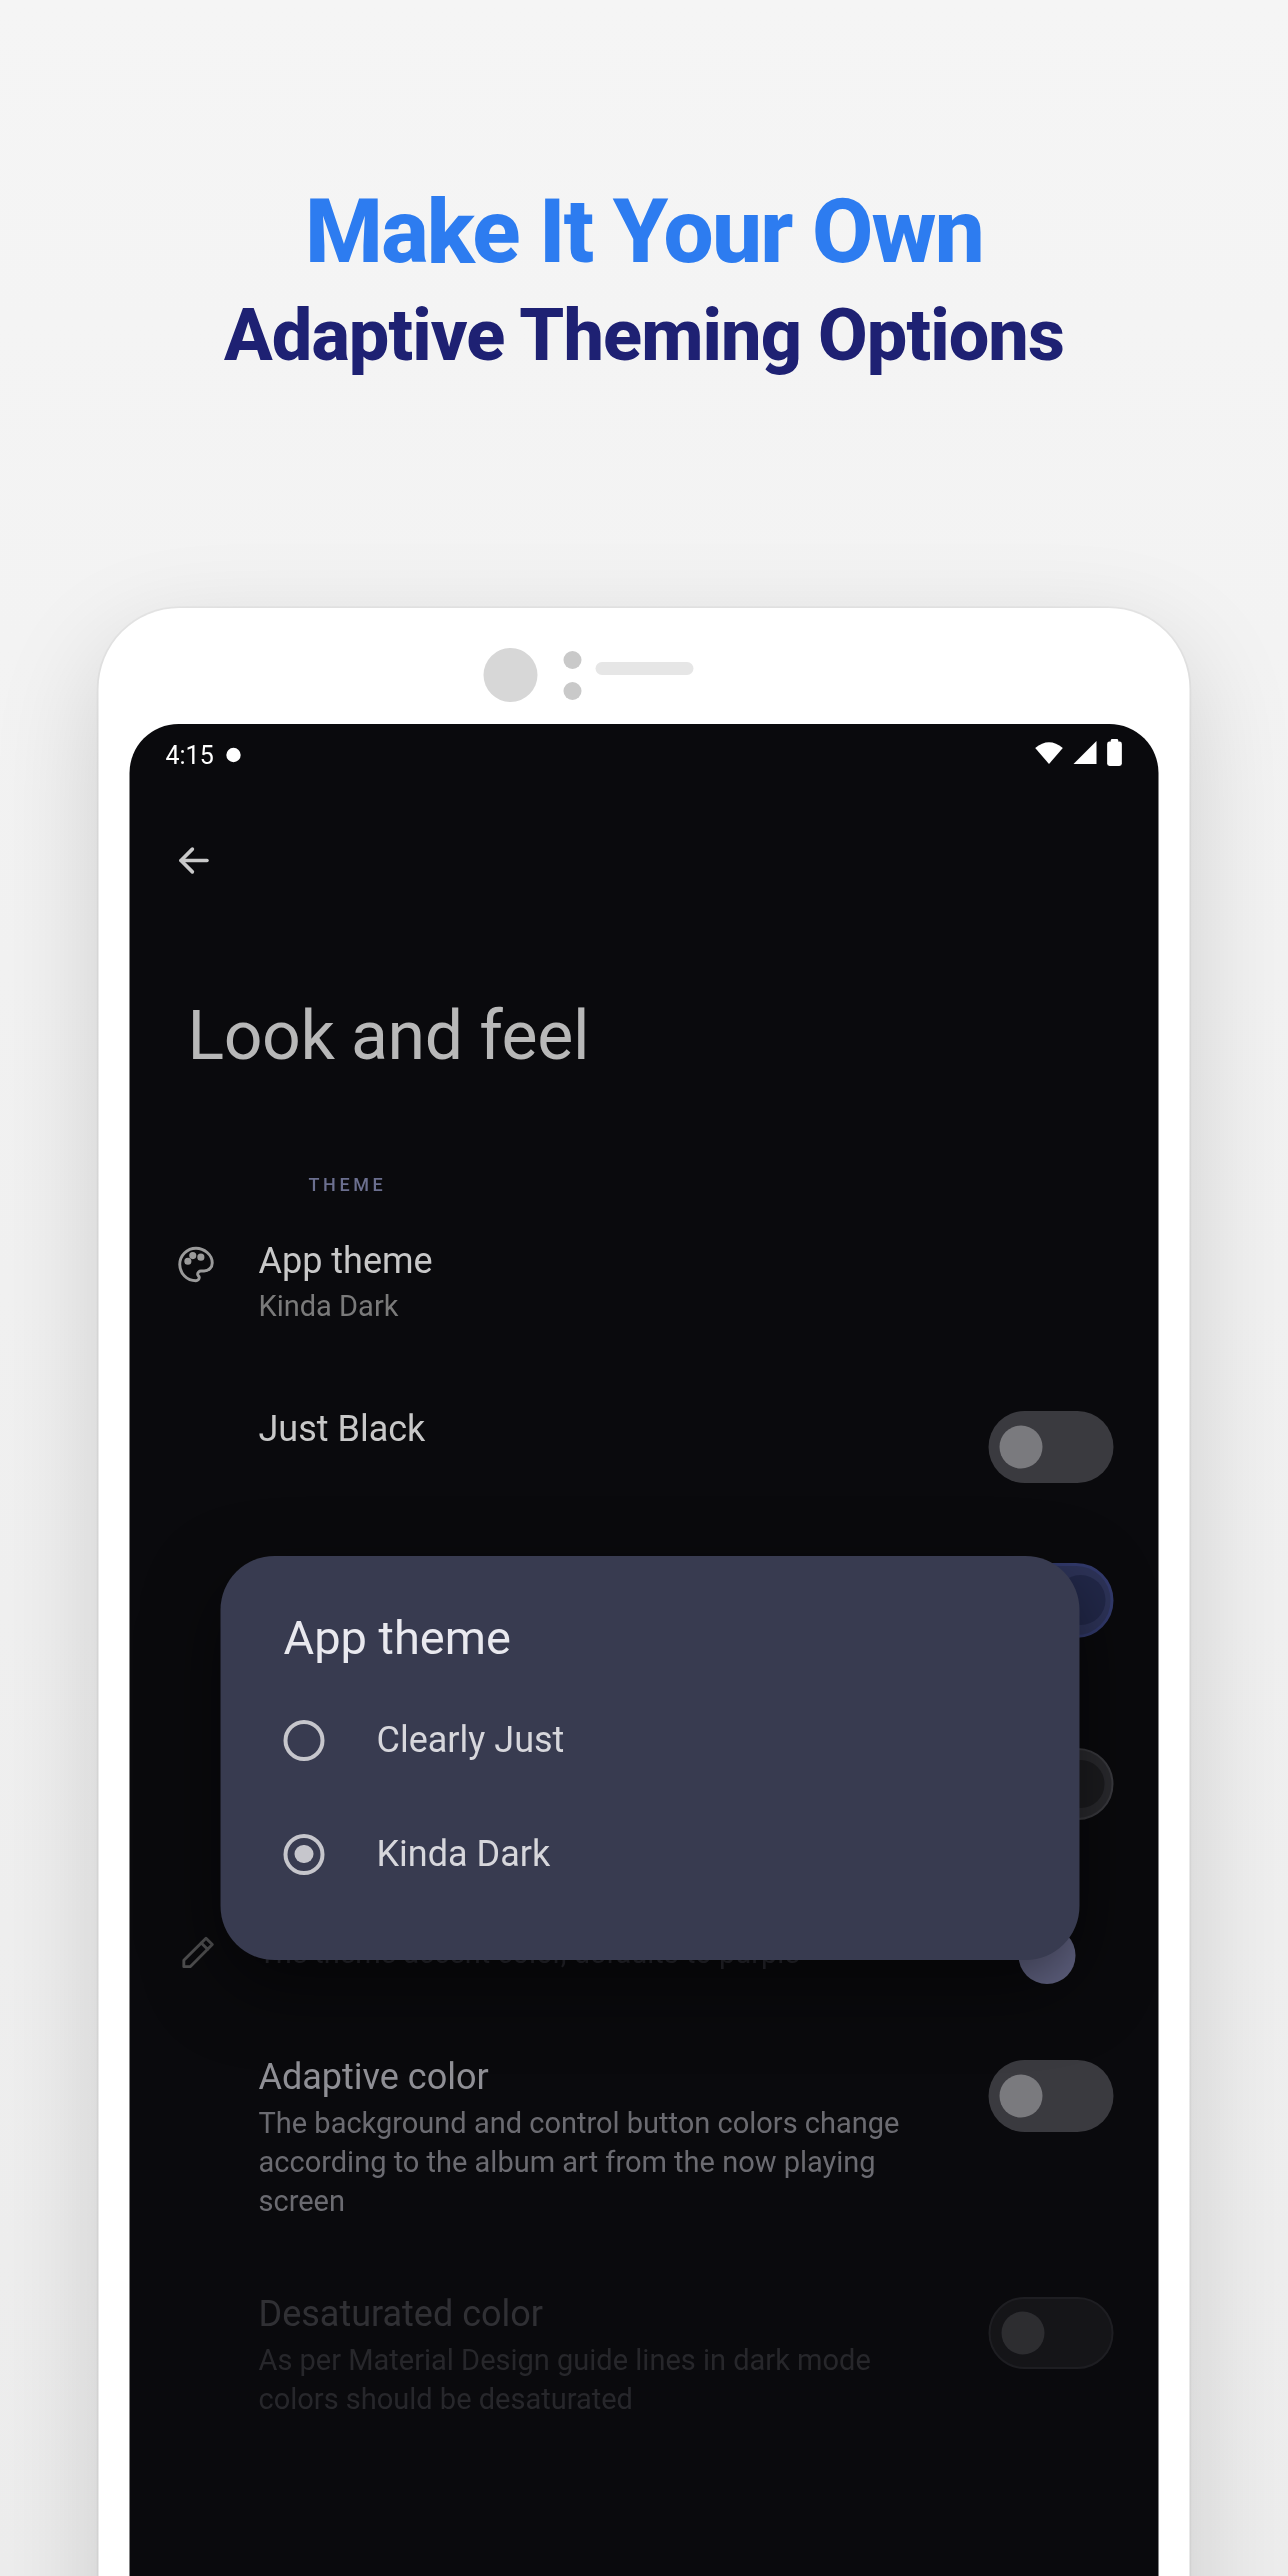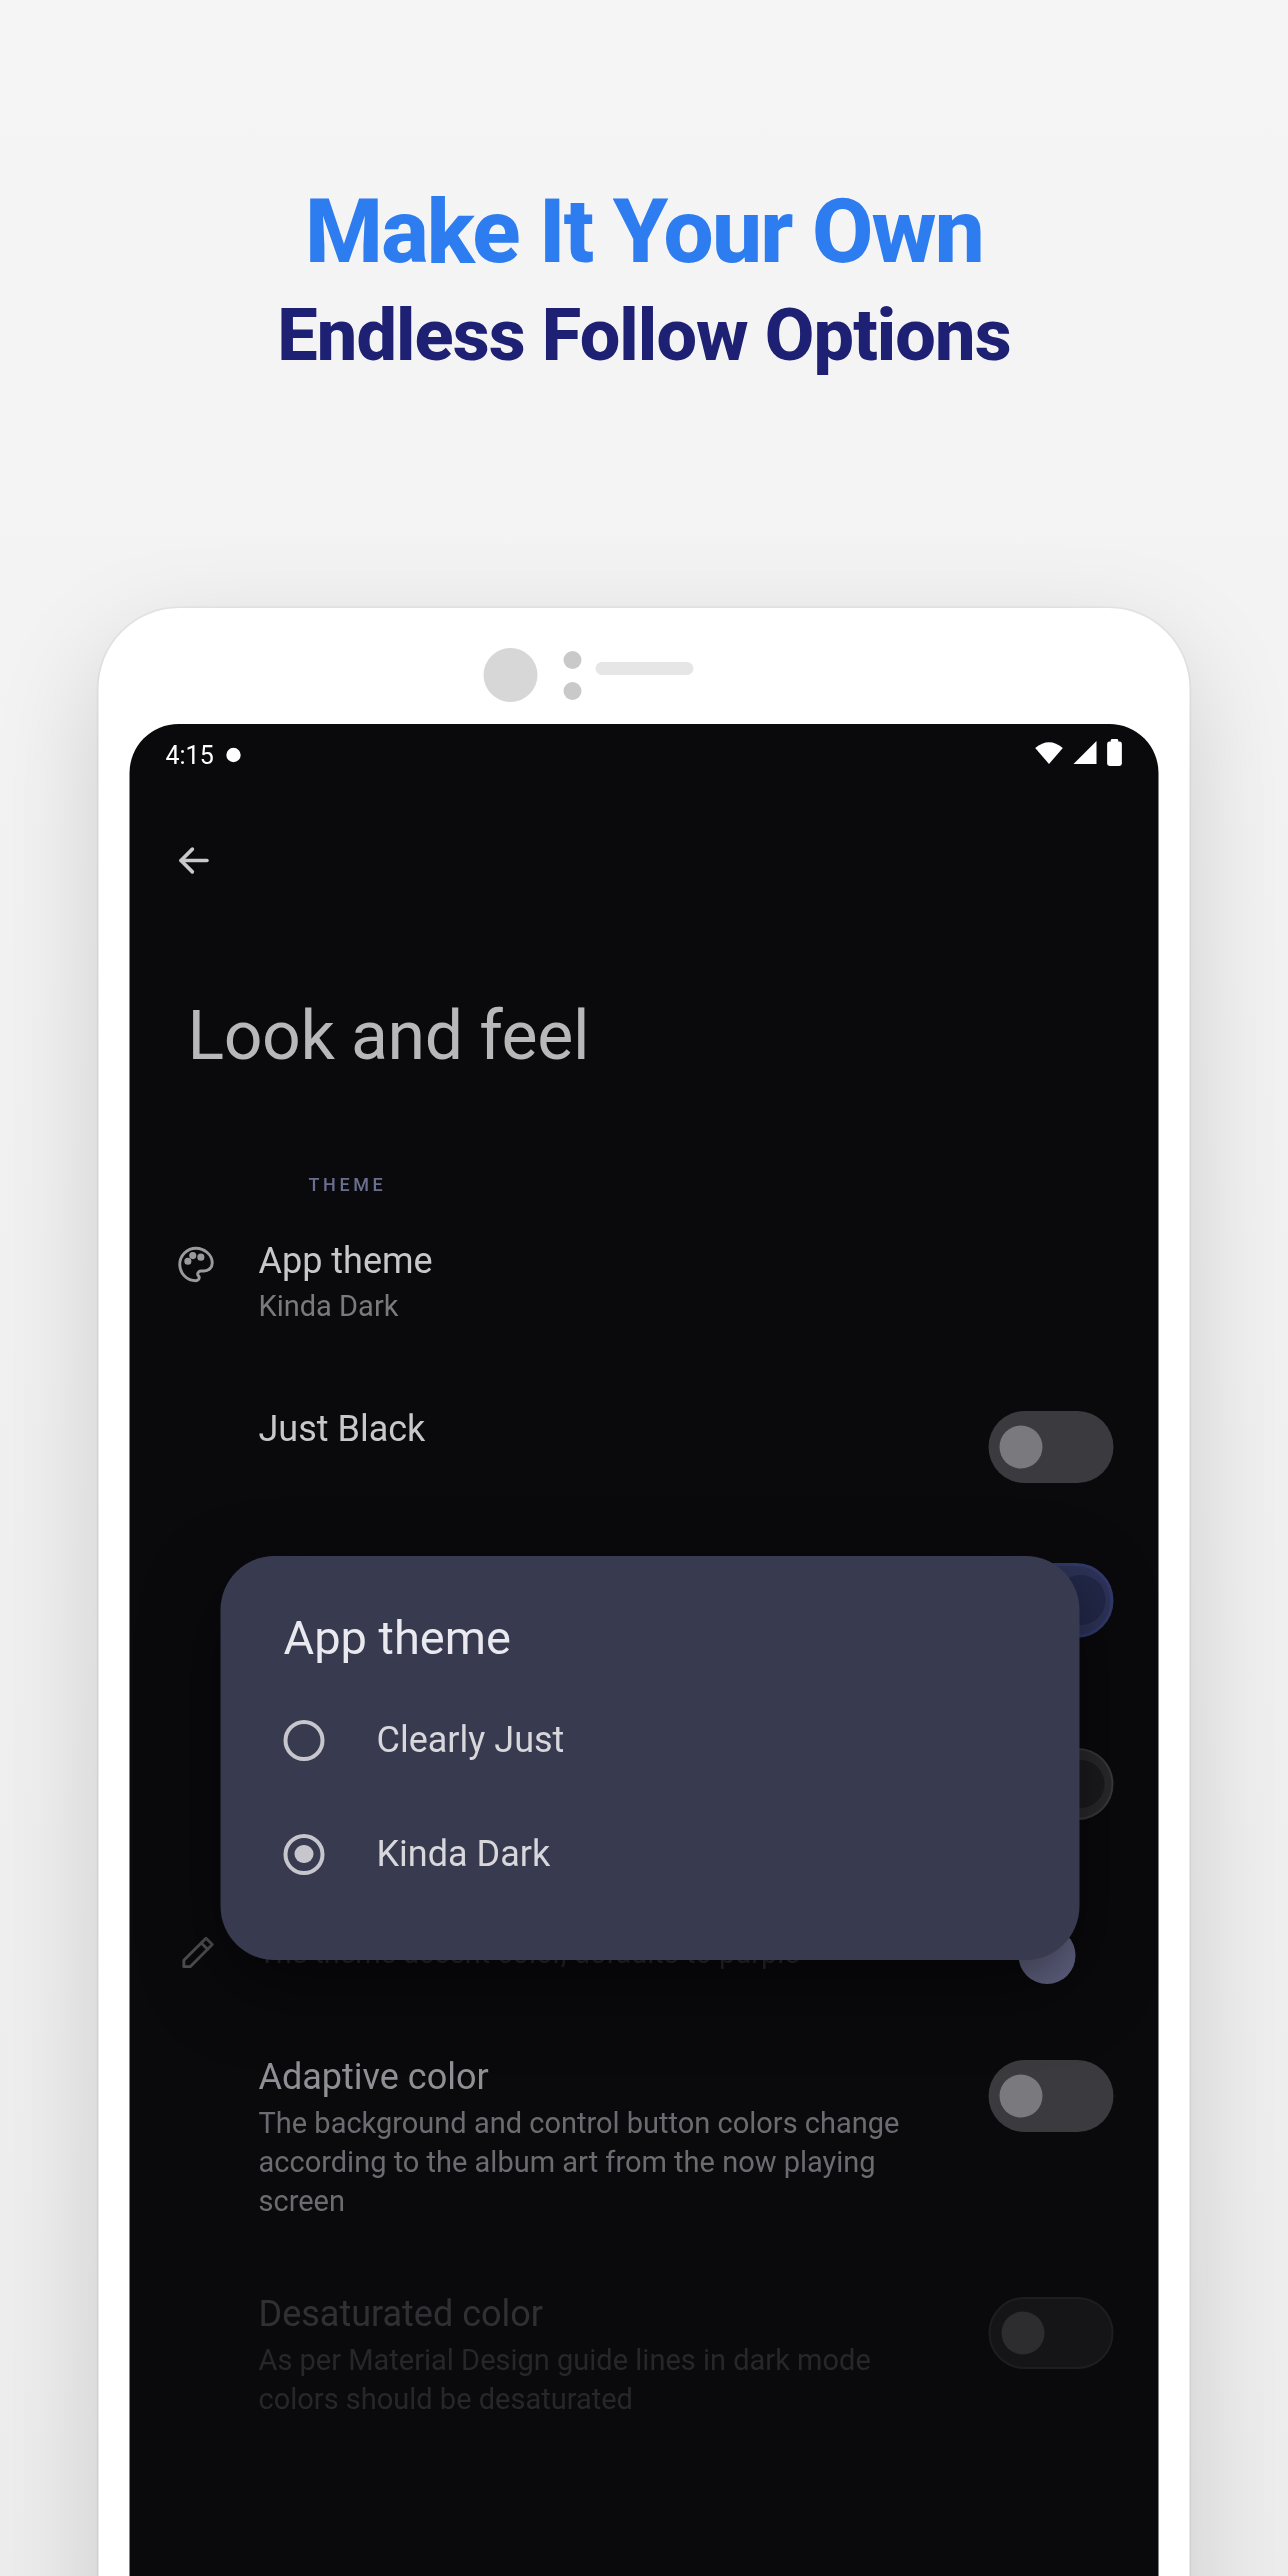--- a/index.html
+++ b/index.html
@@ -249,21 +249,21 @@
   .row-under-dialog {
     opacity: 0.55;
   }
   .dim-text { color: #474751; }
 </style>
 </head>
 <body>
 
 <div class="promo-text">
   <div class="promo-title">Make It Your Own</div>
-  <div class="promo-subtitle">Endless Follow Options</div>
+  <div class="promo-subtitle">Adaptive Theming Options</div>
 </div>
 
 <div class="phone-frame">
   <div class="camera-dot"></div>
   <div class="sensor-dots">
       <span></span>
       <span></span>
     </div>
   <div class="speaker-slot"></div>
 

